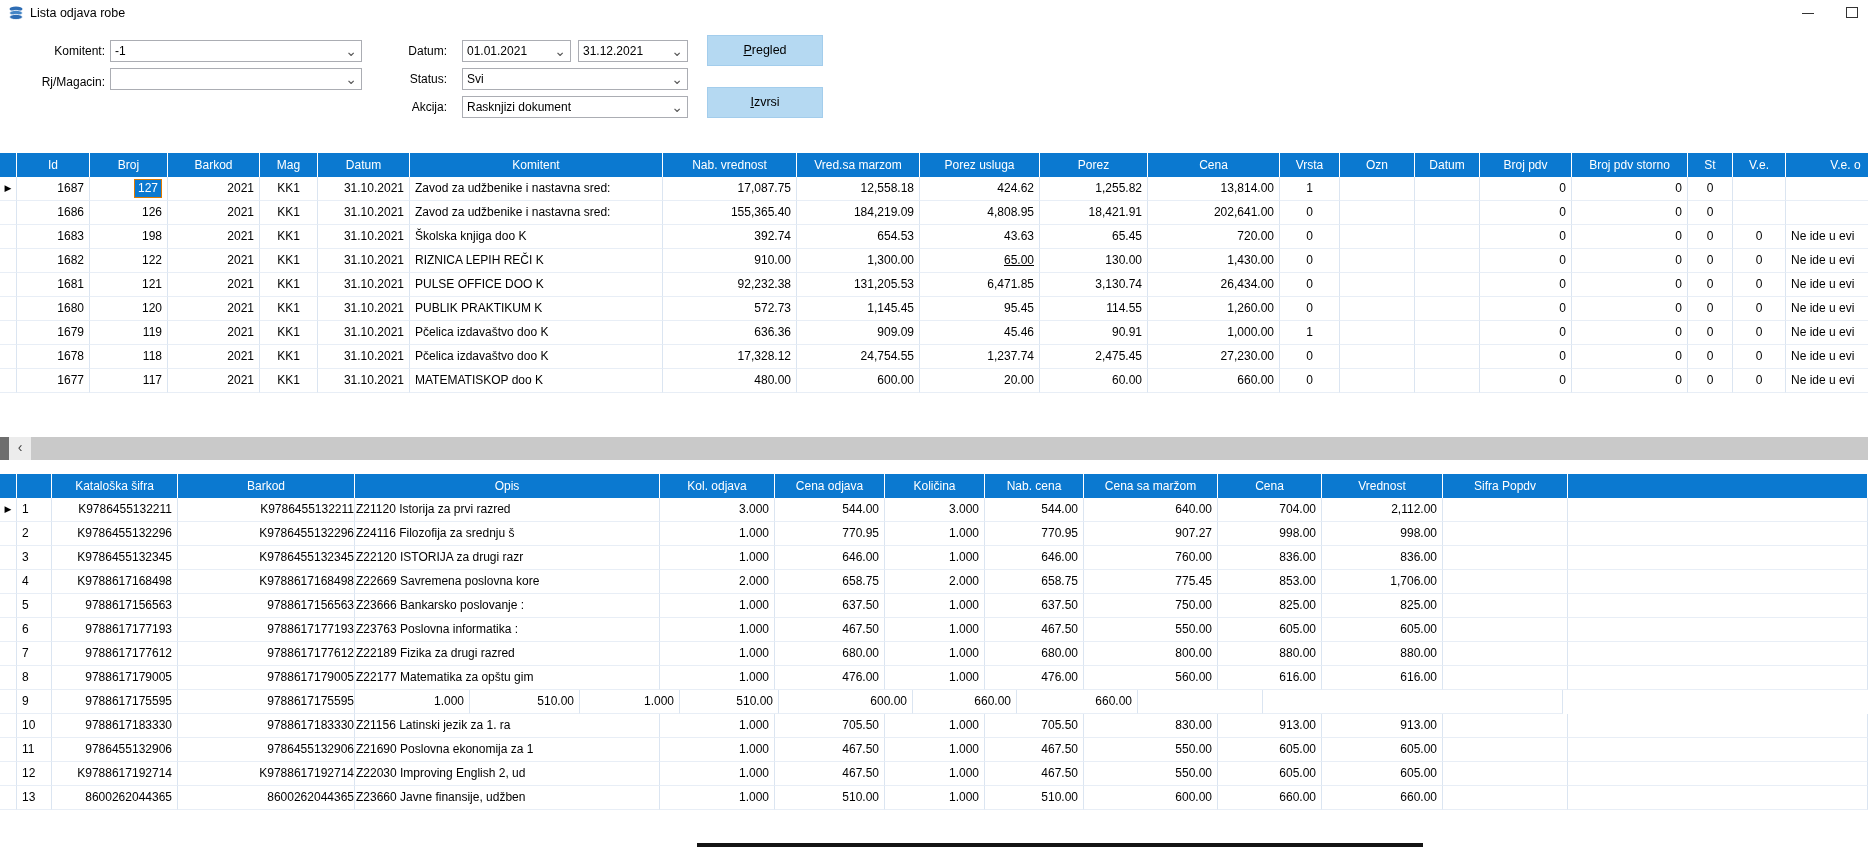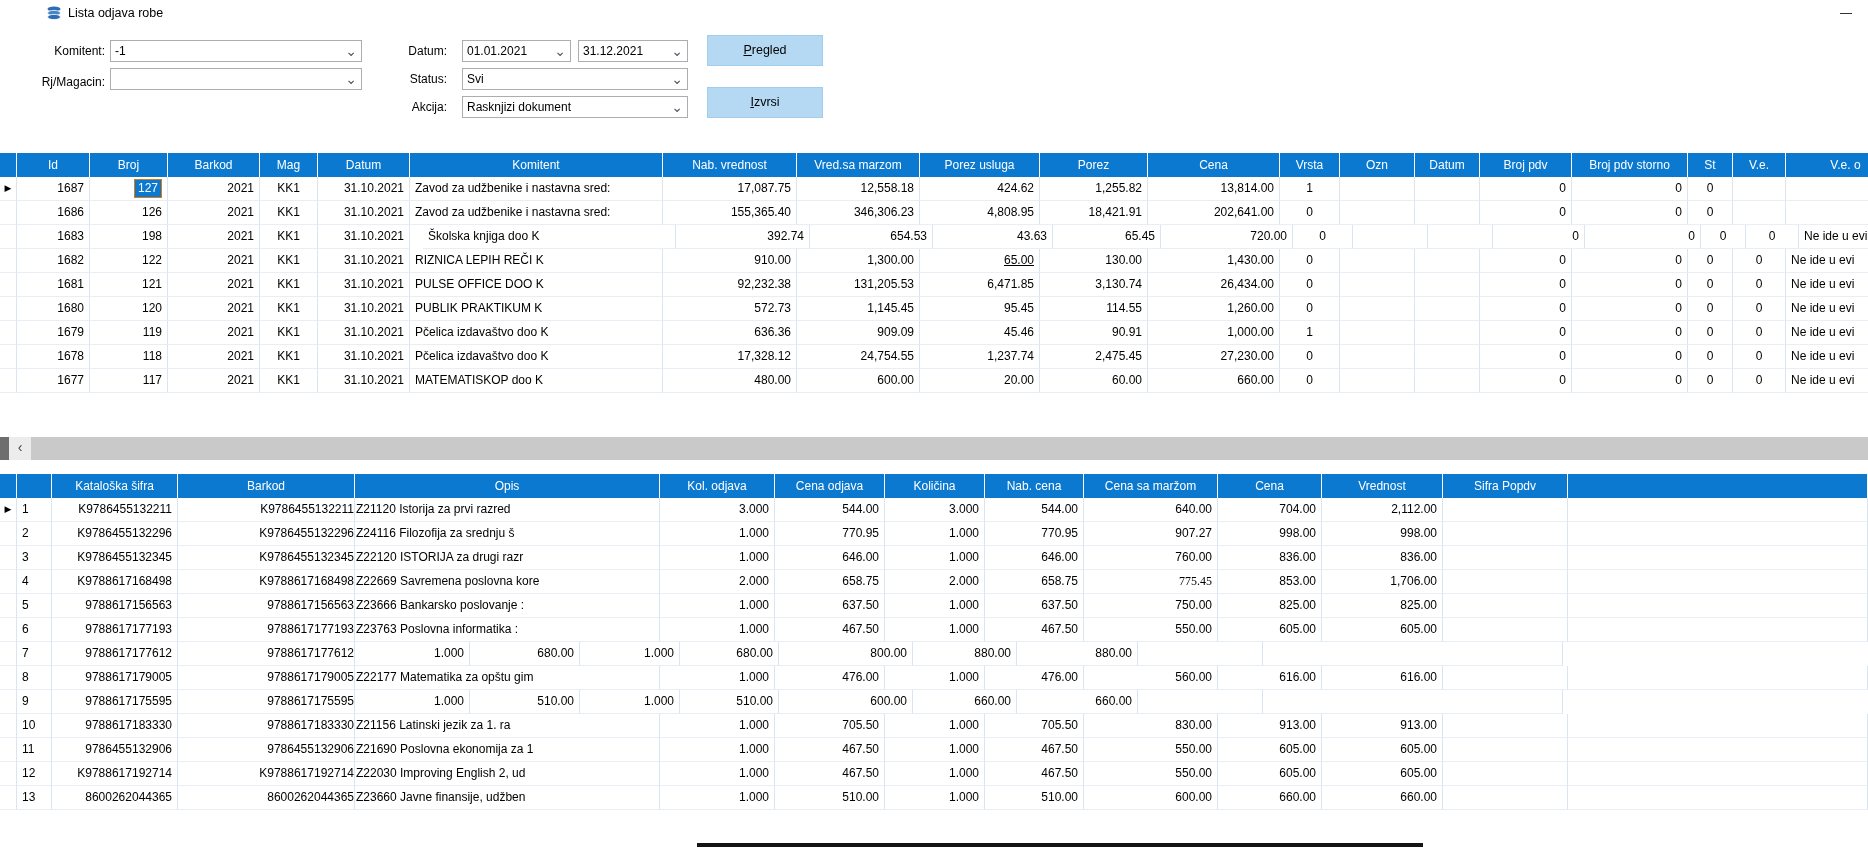--- a/index.html
+++ b/index.html
@@ -1,19 +1,19 @@
 <!DOCTYPE html>
 <html><head>
 <meta charset="utf-8">
 <style>
   html,body{margin:0;padding:0;background:#fff;}
   .window{position:relative;width:1868px;height:854px;background:#fff;overflow:hidden;
           font-family:"Liberation Sans",sans-serif;font-size:12px;color:#000;}
   
-  .titlebar{position:absolute;left:0;top:0;width:1724px;height:26px;background:#fff;margin-left:38px;}
+  .titlebar{position:absolute;left:0;top:0;width:1724px;height:26px;background:#fff;}
   .app-icon{position:absolute;left:8px;top:5px;width:16px;height:16px;}
   .title{position:absolute;left:30px;top:6px;font-size:12.5px;white-space:nowrap;}
   .winbtn{position:absolute;top:2px;width:28px;height:22px;cursor:default;}
   .winbtn.min{left:1794px;}
   .winbtn.max{left:1838px;}
   .glyph-min{position:absolute;left:8px;top:11px;width:12px;height:1px;background:#333;}
   .glyph-max{position:absolute;left:8px;top:5px;width:10px;height:9px;border:1px solid #333;}
   
   .flabel{position:absolute;text-align:right;white-space:nowrap;}
   .combo{position:absolute;height:22px;background:#fff;border:1px solid #abadb3;box-sizing:border-box;}
@@ -152,41 +152,41 @@
         </div>
         <div class="grow">
           <div class="gc ac ind" style="width: 17px;"></div>
           <div class="gc ar" style="width: 73px;">1686</div>
           <div class="gc ar" style="width: 78px;">126</div>
           <div class="gc ar" style="width: 92px;">2021</div>
           <div class="gc ac" style="width: 58px;">KK1</div>
           <div class="gc ar" style="width: 92px;">31.10.2021</div>
           <div class="gc al" style="width: 253px;">Zavod za udžbenike i nastavna sred:</div>
           <div class="gc ar" style="width: 134px;">155,365.40</div>
-          <div class="gc ar" style="width: 123px;">346,306.23</div>
+          <div class="gc ar" style="width: 123px;">184,219.09</div>
           <div class="gc ar" style="width: 120px;">4,808.95</div>
           <div class="gc ar" style="width: 108px;">18,421.91</div>
           <div class="gc ar" style="width: 132px;">202,641.00</div>
           <div class="gc ac" style="width: 60px;">0</div>
           <div class="gc al" style="width: 75px;"></div>
           <div class="gc al" style="width: 65px;"></div>
           <div class="gc ar" style="width: 92px;">0</div>
           <div class="gc ar" style="width: 116px;">0</div>
           <div class="gc ac" style="width: 45px;">0</div>
           <div class="gc ac" style="width: 53px;"></div>
           <div class="gc al" style="width: 120px;"></div>
         </div>
         <div class="grow">
           <div class="gc ac ind" style="width: 17px;"></div>
           <div class="gc ar" style="width: 73px;">1683</div>
           <div class="gc ar" style="width: 78px;">198</div>
           <div class="gc ar" style="width: 92px;">2021</div>
           <div class="gc ac" style="width: 58px;">KK1</div>
           <div class="gc ar" style="width: 92px;">31.10.2021</div>
-          <div class="gc al" style="width: 253px; margin-left: 13px;">Školska knjiga doo K</div>
+          <div class="gc al" style="width: 253px;">Školska knjiga doo K</div>
           <div class="gc ar" style="width: 134px;">392.74</div>
           <div class="gc ar" style="width: 123px;">654.53</div>
           <div class="gc ar" style="width: 120px;">43.63</div>
           <div class="gc ar" style="width: 108px;">65.45</div>
           <div class="gc ar" style="width: 132px;">720.00</div>
           <div class="gc ac" style="width: 60px;">0</div>
           <div class="gc al" style="width: 75px;"></div>
           <div class="gc al" style="width: 65px;"></div>
           <div class="gc ar" style="width: 92px;">0</div>
           <div class="gc ar" style="width: 116px;">0</div>
@@ -404,21 +404,21 @@
         <div class="grow">
           <div class="gc ac ind" style="width: 17px;"></div>
           <div class="gc al" style="width: 35px;">4</div>
           <div class="gc ar" style="width: 126px;">K9788617168498</div>
           <div class="gc ar" style="width: 177px;">K9788617168498</div>
           <div class="gc al" style="width: 305px;">Z22669 Savremena poslovna kore</div>
           <div class="gc ar" style="width: 115px;">2.000</div>
           <div class="gc ar" style="width: 110px;">658.75</div>
           <div class="gc ar" style="width: 100px;">2.000</div>
           <div class="gc ar" style="width: 99px;">658.75</div>
-          <div class="gc ar" style="width: 134px; font-family: Liberation Serif, serif;">775.45</div>
+          <div class="gc ar" style="width: 134px;">775.45</div>
           <div class="gc ar" style="width: 104px;">853.00</div>
           <div class="gc ar" style="width: 121px;">1,706.00</div>
           <div class="gc al" style="width: 125px;"></div>
           <div class="gc al" style="width: 300px;"></div>
         </div>
         <div class="grow">
           <div class="gc ac ind" style="width: 17px;"></div>
           <div class="gc al" style="width: 35px;">5</div>
           <div class="gc ar" style="width: 126px;">9788617156563</div>
           <div class="gc ar" style="width: 177px;">9788617156563</div>
@@ -447,20 +447,21 @@
           <div class="gc ar" style="width: 104px;">605.00</div>
           <div class="gc ar" style="width: 121px;">605.00</div>
           <div class="gc al" style="width: 125px;"></div>
           <div class="gc al" style="width: 300px;"></div>
         </div>
         <div class="grow">
           <div class="gc ac ind" style="width: 17px;"></div>
           <div class="gc al" style="width: 35px;">7</div>
           <div class="gc ar" style="width: 126px;">9788617177612</div>
           <div class="gc ar" style="width: 177px;">9788617177612</div>
+          <div class="gc al" style="width: 305px;">Z22189 Fizika za drugi razred</div>
           <div class="gc ar" style="width: 115px;">1.000</div>
           <div class="gc ar" style="width: 110px;">680.00</div>
           <div class="gc ar" style="width: 100px;">1.000</div>
           <div class="gc ar" style="width: 99px;">680.00</div>
           <div class="gc ar" style="width: 134px;">800.00</div>
           <div class="gc ar" style="width: 104px;">880.00</div>
           <div class="gc ar" style="width: 121px;">880.00</div>
           <div class="gc al" style="width: 125px;"></div>
           <div class="gc al" style="width: 300px;"></div>
         </div>

